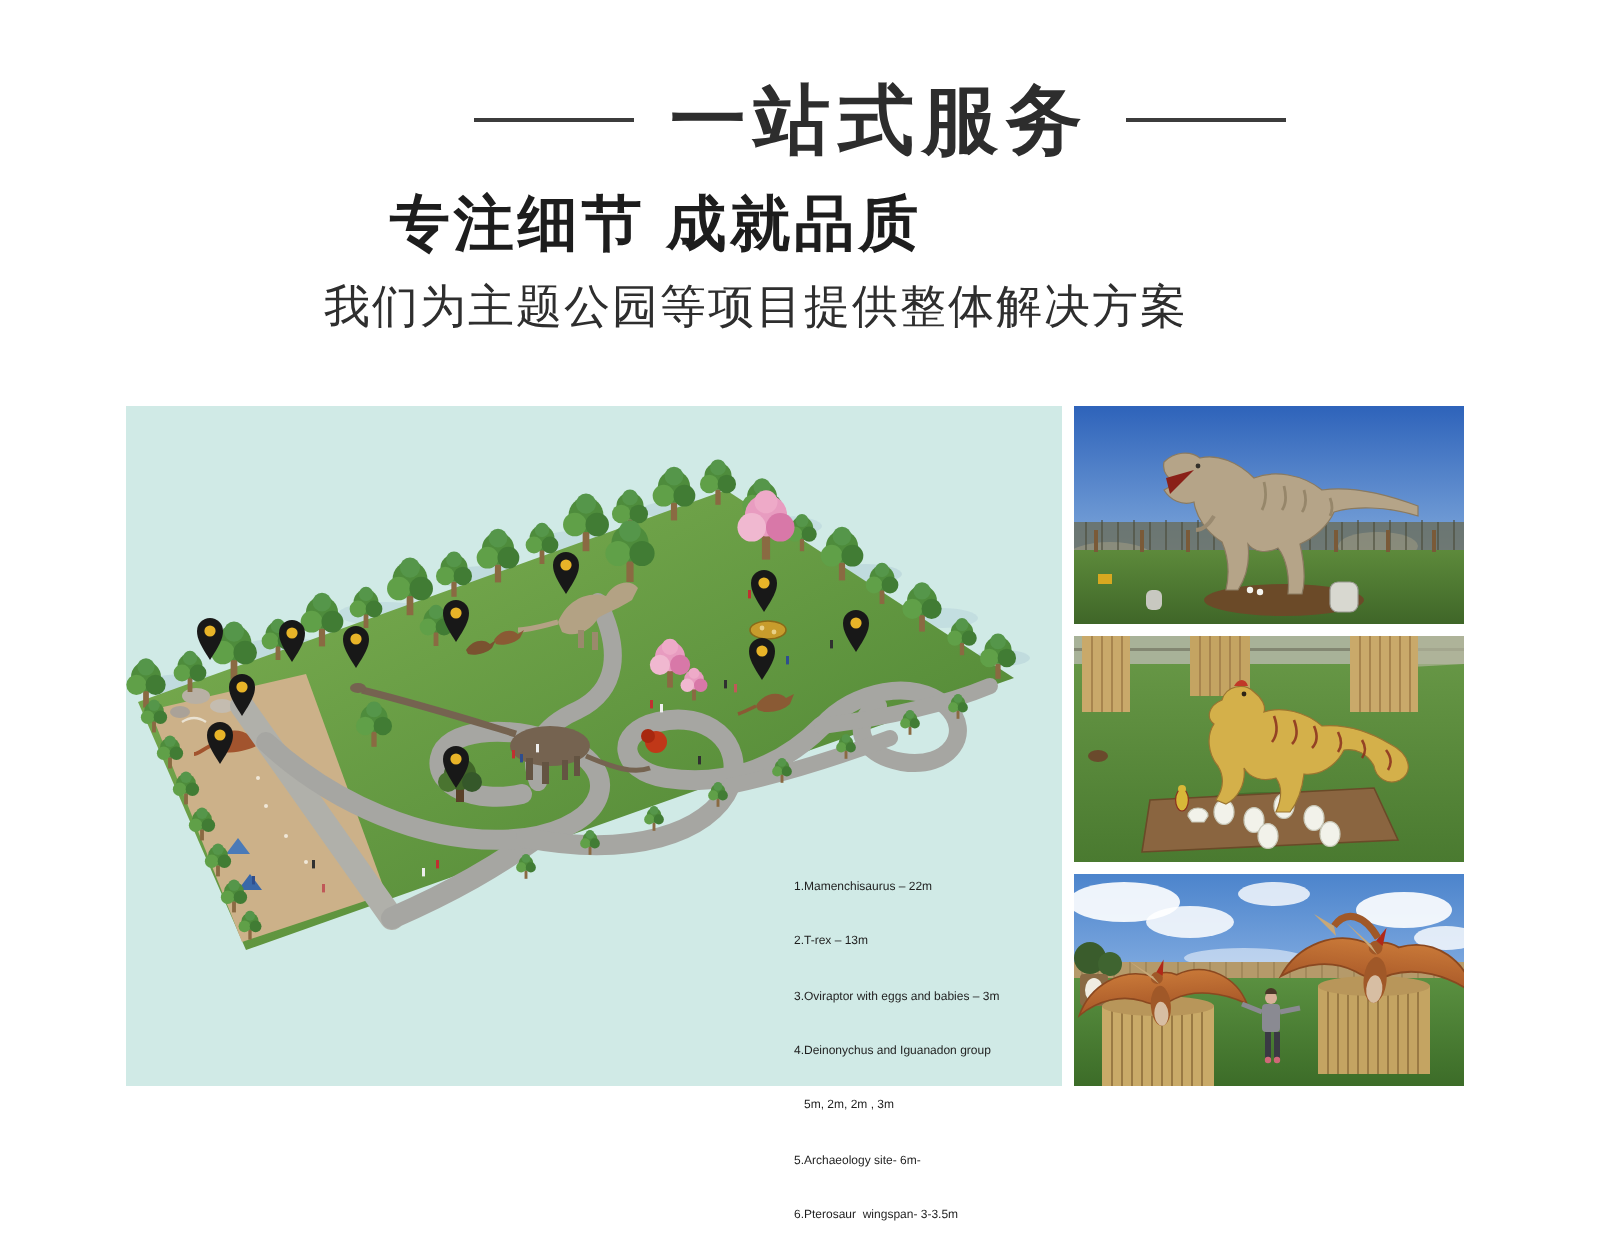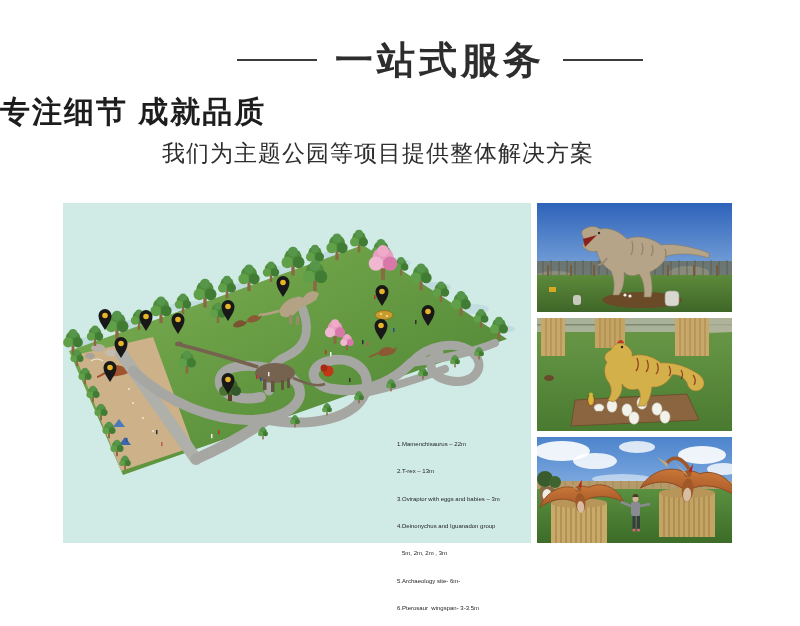--- a/index.html
+++ b/index.html
@@ -10,21 +10,21 @@
   
   .banner-row{
     position:absolute;top:36px;left:0;width:800px;height:48px;
     display:flex;align-items:center;justify-content:center;gap:18px;padding-left:40px;
   }
   .banner-line{width:80px;height:2px;background:#3c3c3c;}
   .banner-title{
     font-size:38px;font-weight:600;color:#2d2d2d;letter-spacing:4px;white-space:nowrap;
   }
   .headline{
-    position:absolute;top:92px;left:0;width:656px;
+    position:absolute;top:92px;left:0;width:656px;text-align:center;
     font-size:30px;font-weight:700;color:#1d1d1d;letter-spacing:2px;
   }
   .subtitle{
     position:absolute;top:138px;left:0;width:756px;text-align:center;
     font-size:23px;font-weight:400;color:#2e2e2e;letter-spacing:1px;
   }
   
   .plan{
     position:absolute;left:63px;top:203px;width:468px;height:340px;
     background:#d0eae6;

